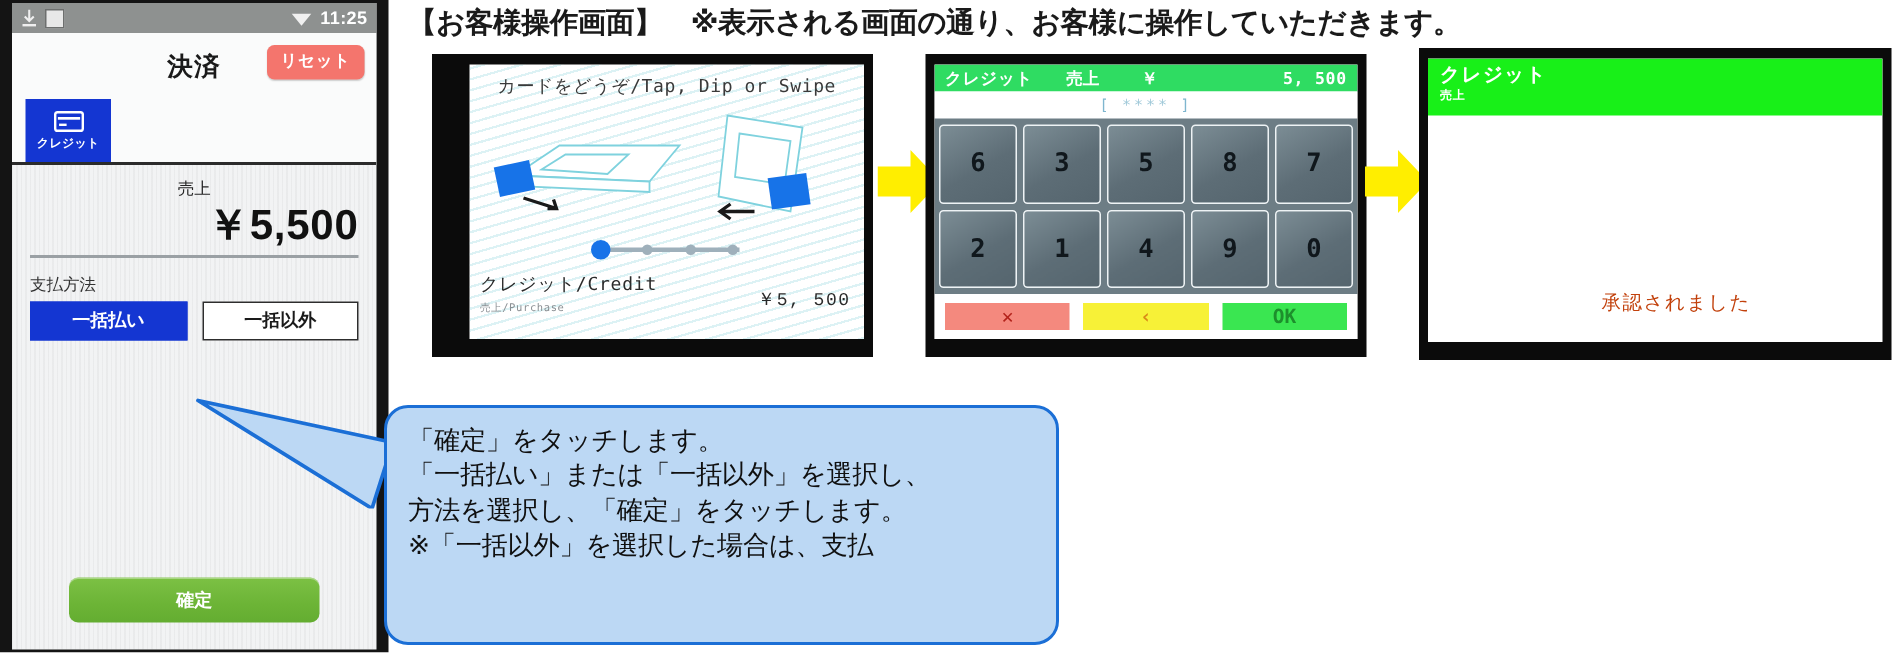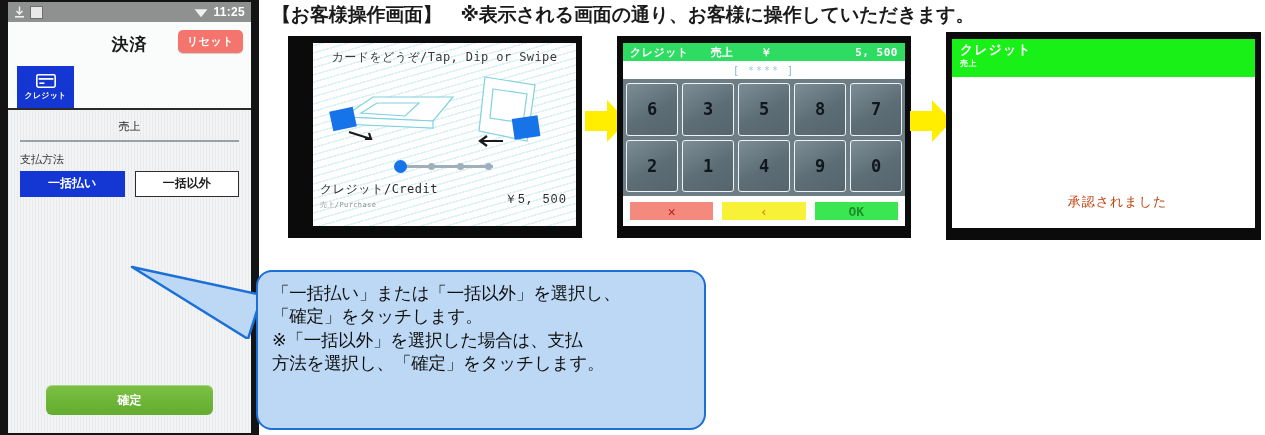--- a/index.html
+++ b/index.html
@@ -203,20 +203,21 @@
           </svg>
           <span class="tab-lbl">クレジット</span>
         </div>
       </div>
 
       <div class="body-area">
         <div class="instr">
           <div class="l1">売上</div>
         </div>
 
+        <div class="amt-val">￥5,500</div>
         <div class="amt-rule"></div>
 
         <div class="pay-lbl">支払方法</div>
         <div class="pay-row">
           <div class="pay-btn sel">一括払い</div>
           <div class="pay-btn unsel">一括以外</div>
         </div>
       </div>
 
       <div class="confirm-wrap">
@@ -319,19 +320,19 @@
         <div class="h2">売上</div>
       </div>
       <div class="s3-msg">承認されました</div>
     </div>
   </div>
 
   <svg class="tail" viewBox="0 0 135 92">
     <path d="M2 20 L132 48 L118 92 Z" fill="#bcd8f4" stroke="#1b6fd6" stroke-width="2.5" stroke-linejoin="round"></path>
   </svg>
   <div class="callout">
+    <p>「確定」をタッチします。</p>
     <p>「一括払い」または「一括以外」を選択し、</p>
-    <p>「確定」をタッチします。</p>
+    <p>方法を選択し、「確定」をタッチします。</p>
     <p>※「一括以外」を選択した場合は、支払</p>
-    <p>方法を選択し、「確定」をタッチします。</p>
   </div>
 
 </div>
 
 </body></html>

